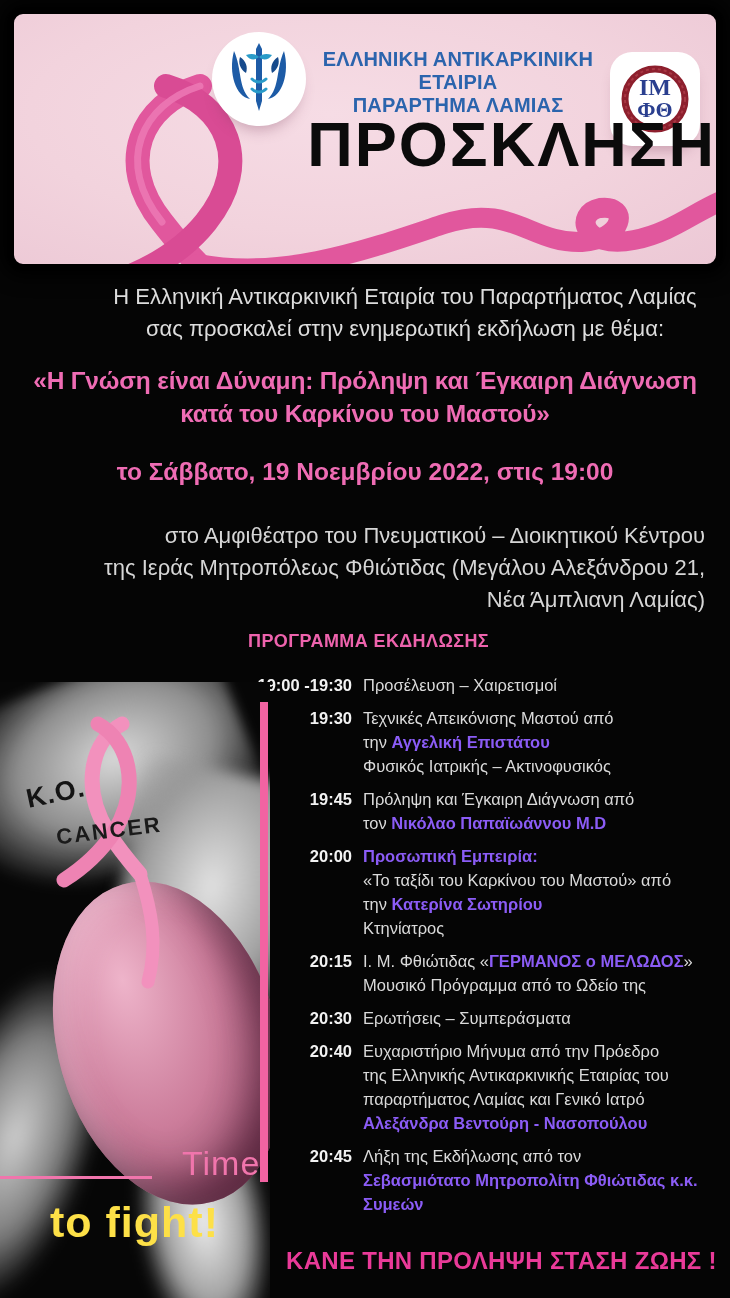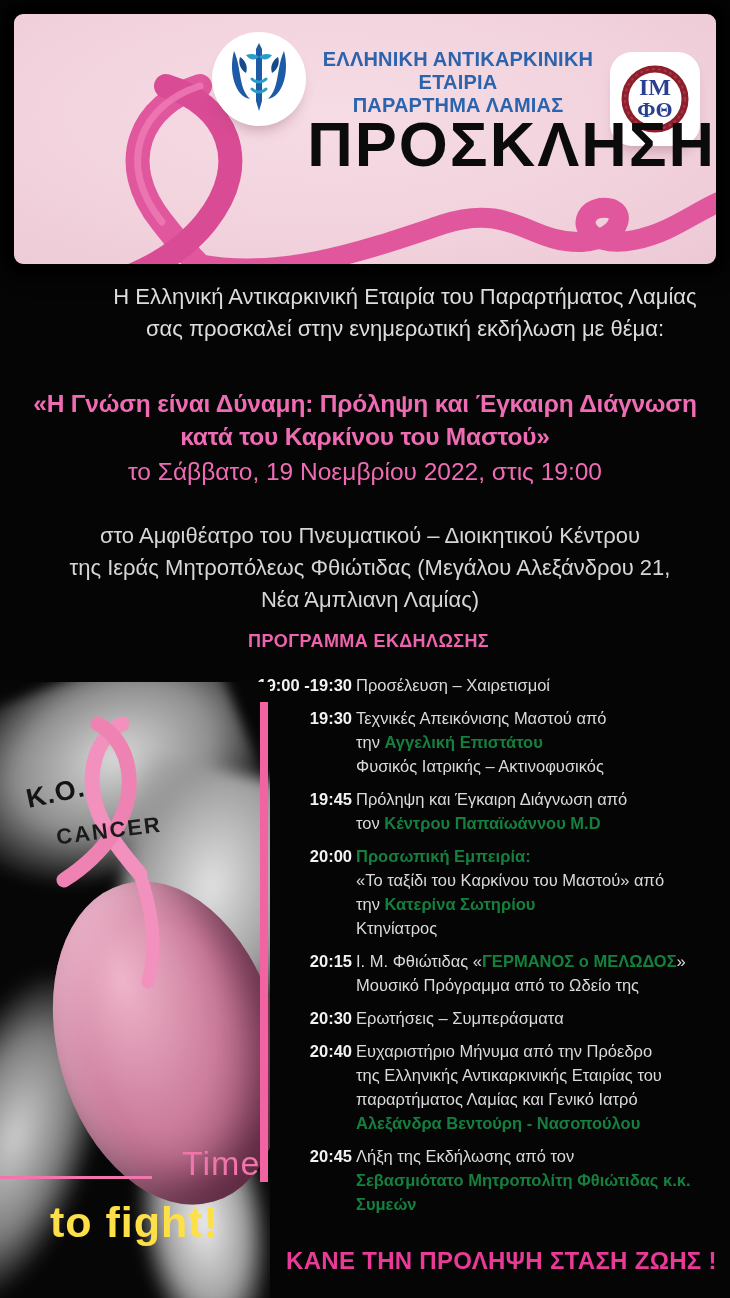--- a/index.html
+++ b/index.html
@@ -36,43 +36,43 @@
     position:absolute;left:0;top:94px;width:100%;text-align:right;
     color:#0b0b0b;font-weight:bold;font-size:63px;letter-spacing:2px;
   }
   
   .intro{
     position:absolute;left:0;top:281px;width:730px;text-align:center;
     color:#dddddd;font-size:22px;line-height:32px;padding-left:40px;
   }
   .theme{
     position:absolute;left:0;top:364px;width:730px;text-align:center;
-    color:#ef6cb4;font-weight:bold;font-size:24.5px;line-height:33px;letter-spacing:-.2px;margin-top:23px;
+    color:#ef6cb4;font-weight:bold;font-size:24.5px;line-height:33px;letter-spacing:-.2px;
   }
   .event-date{
     position:absolute;left:0;top:458px;width:730px;text-align:center;
-    color:#ef6cb4;font-weight:normal;font-size:24.5px;
+    color:#ef6cb4;font-weight:bold;font-size:24.5px;
   }
   .location{
-    position:absolute;left:35px;top:520px;width:670px;text-align:center;
+    position:absolute;left:35px;top:520px;width:670px;text-align:right;
     color:#d6d6d6;font-size:22px;line-height:32px;
   }
   .prog-heading{
     position:absolute;left:248px;top:631px;
     color:#ee63ad;font-weight:bold;font-size:18px;letter-spacing:.4px;
   }
   
   .prog-list{position:absolute;left:238px;top:673px;width:484px;}
   .prog-row{display:flex;margin-bottom:9px;}
   .prog-time{
     width:114px;flex:0 0 114px;text-align:right;color:#f2f2f2;
     font-weight:bold;font-size:16.5px;line-height:24px;white-space:nowrap;
   }
-  .prog-body{margin-left:4px;color:#dadada;font-size:16.5px;line-height:24px;}
-  .prog-body .accent{color:#15803d;font-weight:bold;}
+  .prog-body{margin-left:11px;color:#dadada;font-size:16.5px;line-height:24px;}
+  .prog-body .accent{color:#8b5cf6;font-weight:bold;}
   
   .slogan{
     position:absolute;left:286px;top:1247px;
     color:#e93a98;font-weight:bold;font-size:24px;letter-spacing:.3px;white-space:nowrap;
   }
   
   .photo{
     position:absolute;left:0;top:682px;width:270px;height:616px;
     background:#060606;overflow:hidden;
   }
@@ -195,21 +195,21 @@
       <div class="prog-body">
         <div><span>Τεχνικές Απεικόνισης Μαστού από</span></div>
         <div><span>την </span><span class="accent">Αγγελική Επιστάτου</span></div>
         <div><span>Φυσικός Ιατρικής – Ακτινοφυσικός</span></div>
       </div>
     </div>
     <div class="prog-row">
       <div class="prog-time">19:45</div>
       <div class="prog-body">
         <div><span>Πρόληψη και Έγκαιρη Διάγνωση από</span></div>
-        <div><span>τον </span><span class="accent">Κέντρου Παπαϊωάννου M.D</span></div>
+        <div><span>τον </span><span class="accent">Νικόλαο Παπαϊωάννου M.D</span></div>
       </div>
     </div>
     <div class="prog-row">
       <div class="prog-time">20:00</div>
       <div class="prog-body">
         <div><span class="accent">Προσωπική Εμπειρία:</span></div>
         <div><span>«Το ταξίδι του Καρκίνου του Μαστού» από</span></div>
         <div><span>την </span><span class="accent">Κατερίνα Σωτηρίου</span></div>
         <div><span>Κτηνίατρος</span></div>
       </div>

